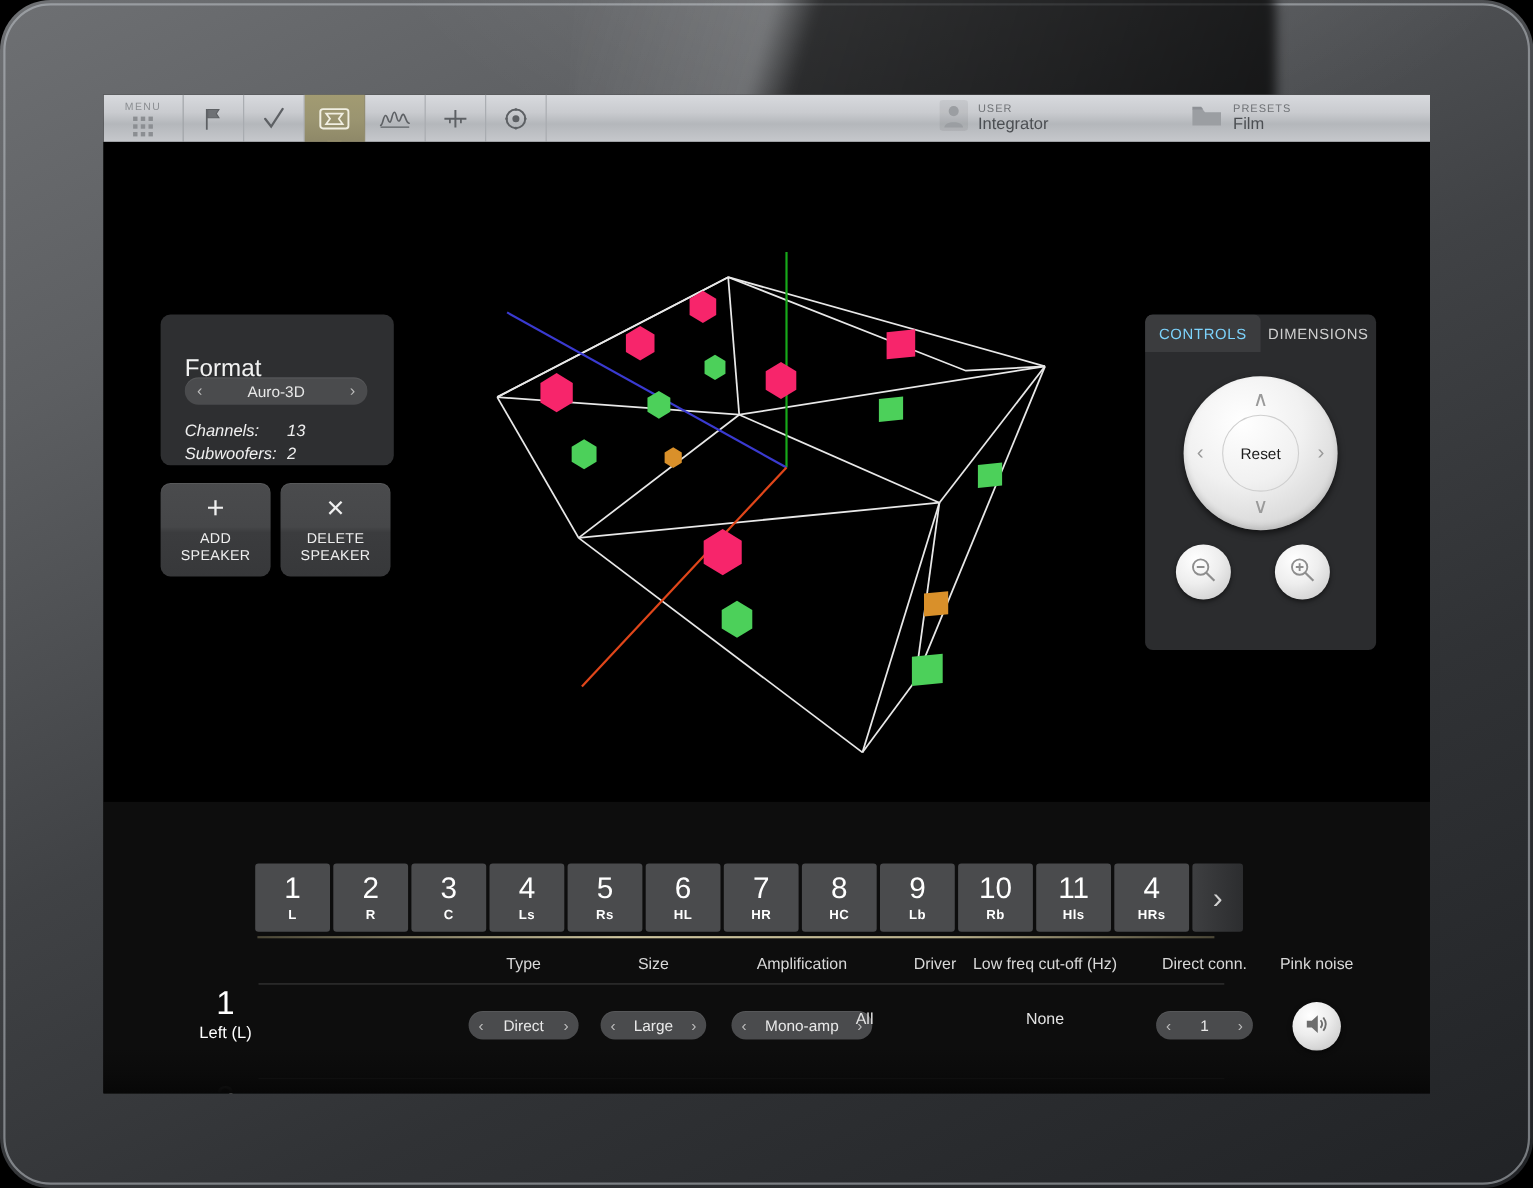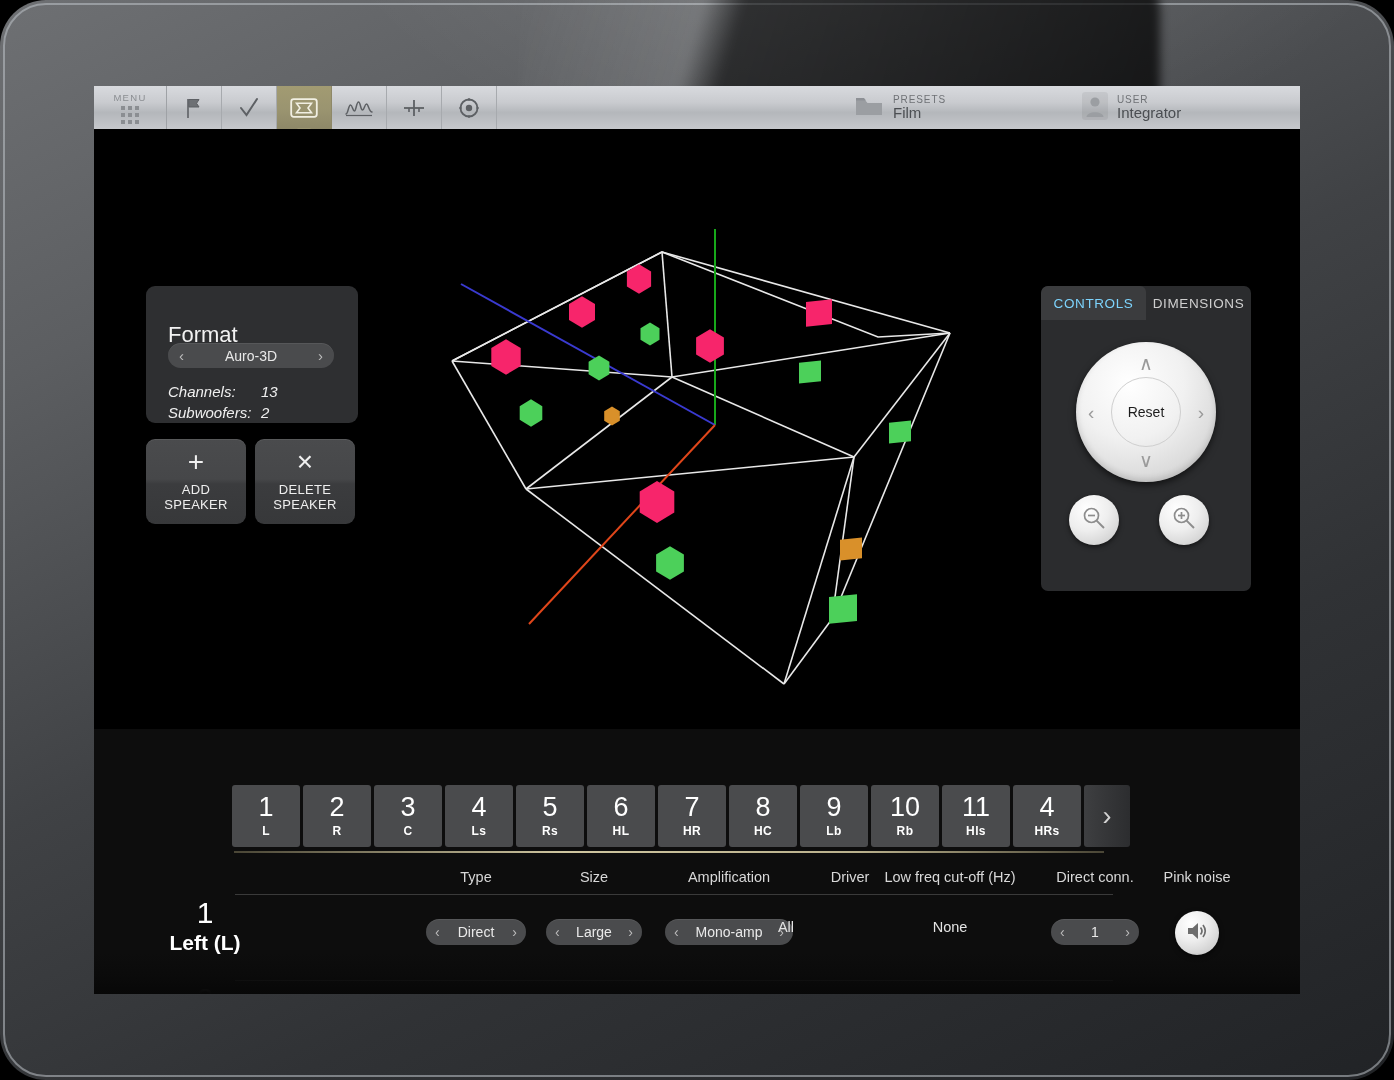--- a/index.html
+++ b/index.html
@@ -149,21 +149,21 @@
     background:linear-gradient(90deg,#4a4636 0%,#cfc6a0 38%,#b9b08c 72%,#4a4636 100%);}
 
   .hdrrow{position:absolute;left:0;top:140px;width:1206px;height:22px;color:#d8d8d8;font-size:14.5px;}
   .hdrrow span{position:absolute;text-align:center;transform:translateX(-50%);}
 
   .divider{position:absolute;left:141px;width:878px;height:1px;background:#3a3a3a;}
 
   .srow{position:absolute;left:0;width:1206px;height:83px;}
   .srow .idx{position:absolute;left:42px;width:138px;text-align:center;color:#fff;}
   .srow .idx .n{font-size:30px;font-weight:300;line-height:32px;}
-  .srow .idx .nm{font-size:21px;margin-top:2px;font-weight:bold;}
+  .srow .idx .nm{font-size:15px;margin-top:2px;}
   .cell{position:absolute;top:22px;transform:translateX(-50%);}
   .selpill{
     display:flex;align-items:center;justify-content:space-between;
     background:#4a4b4d;border-radius:14px;height:26px;padding:0 9px;box-sizing:border-box;
     color:#e9e9e9;font-size:14px;box-shadow:inset 0 1px 0 rgba(255,255,255,.07);
   }
   .selpill .arr{font-size:14px;color:#bcbcbc;}
   .plain{color:#e3e3e3;font-size:14.5px;text-align:center;}
   .spk{
     width:44px;height:44px;border-radius:50%;
@@ -258,42 +258,42 @@
             <circle cx="12" cy="3.5" r="1.2" fill="#5d6064"></circle>
             <circle cx="12" cy="20.5" r="1.2" fill="#5d6064"></circle>
           </svg>
         </span>
       </div>
 
       <div class="tb-spacer"></div>
 
       <div class="tb-info">
         <span>
-          <svg width="30" height="24" viewBox="0 0 30 24">
-            <path d="M2 6 L11 6 L13.5 9 L28 9 L28 21 L2 21 Z" fill="#9b9ea2"></path>
-            <path d="M2 4 L10 4 L12 6.5 L2 6.5 Z" fill="#8d9095"></path>
-          </svg>
-        </span>
-        <span class="txt">
-          <span class="cap" style="display:block">PRESETS</span>
-          <span class="val" style="display:block">Film</span>
-        </span>
-      </div>
-
-      <div class="tb-info">
-        <span>
           <svg width="26" height="28" viewBox="0 0 26 28">
             <rect x="0" y="0" width="26" height="28" rx="3" fill="rgba(0,0,0,.06)"></rect>
             <circle cx="13" cy="10" r="4.6" fill="#9b9ea2"></circle>
             <path d="M4.5 25 C4.5 18.5 21.5 18.5 21.5 25 Z" fill="#9b9ea2"></path>
           </svg>
         </span>
         <span class="txt">
           <span class="cap" style="display:block">USER</span>
           <span class="val" style="display:block">Integrator</span>
+        </span>
+      </div>
+
+      <div class="tb-info">
+        <span>
+          <svg width="30" height="24" viewBox="0 0 30 24">
+            <path d="M2 6 L11 6 L13.5 9 L28 9 L28 21 L2 21 Z" fill="#9b9ea2"></path>
+            <path d="M2 4 L10 4 L12 6.5 L2 6.5 Z" fill="#8d9095"></path>
+          </svg>
+        </span>
+        <span class="txt">
+          <span class="cap" style="display:block">PRESETS</span>
+          <span class="val" style="display:block">Film</span>
         </span>
       </div>
     </div>
 
     <div id="stage">
 
       <div class="panel" id="format-panel">
         <div class="ptitle">Format</div>
         <div class="pill" id="format-pill">
           <span class="arr">‹</span>

